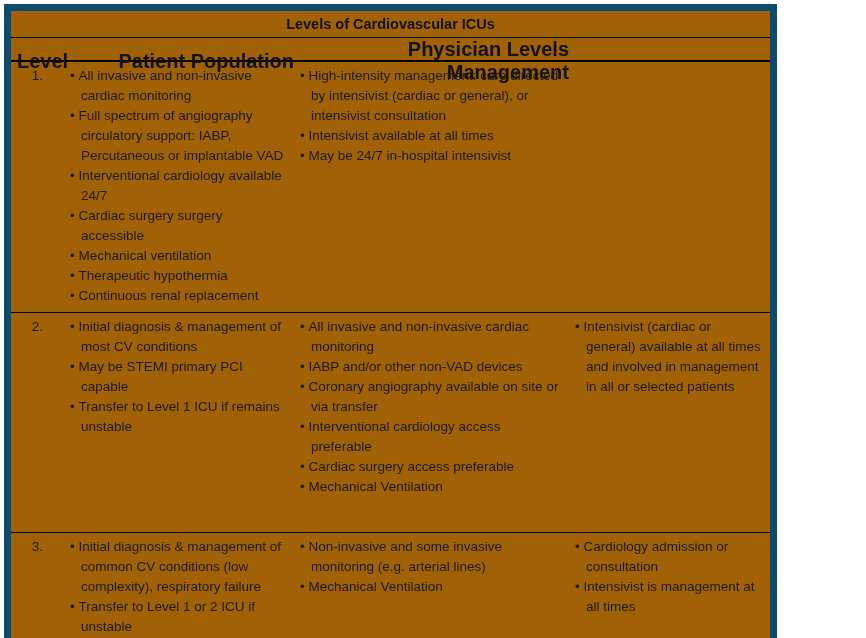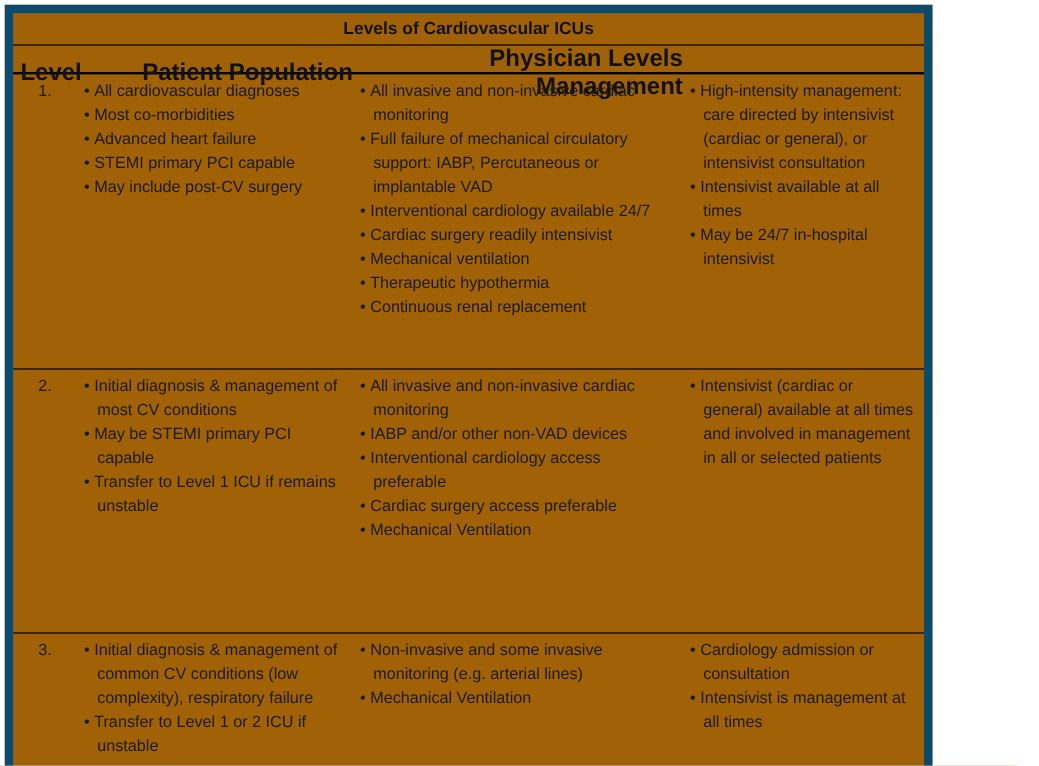--- a/index.html
+++ b/index.html
@@ -74,31 +74,24 @@
 
   <div class="header-row">
     <div class="th th-level">Level</div>
     <div class="th">Patient Population</div>
     <div class="th">Physician Levels Management</div>
   </div>
 
   <div class="body-row row-1">
     <div class="level-cell">1.</div>
     <ul class="bullets">
-        <li>All cardiovascular diagnoses</li>
-        <li>Most co-morbidities</li>
-        <li>Advanced heart failure</li>
-        <li>STEMI primary PCI capable</li>
-        <li>May include post-CV surgery</li>
-      </ul>
-    <ul class="bullets">
         <li>All invasive and non-invasive cardiac monitoring</li>
-        <li>Full failure of mechanical circulatory support: IABP,  Percutaneous or implantable VAD</li>
+        <li>Full spectrum of angiography circulatory support: IABP,  Percutaneous or implantable VAD</li>
         <li>Interventional cardiology available 24/7</li>
-        <li>Cardiac surgery readily intensivist</li>
+        <li>Cardiac surgery surgery accessible</li>
         <li>Mechanical ventilation</li>
         <li>Therapeutic hypothermia</li>
         <li>Continuous renal replacement</li>
       </ul>
     <ul class="bullets">
         <li>High-intensity management:  care directed by intensivist (cardiac or general), or intensivist consultation</li>
         <li>Intensivist available at all times</li>
         <li>May be 24/7 in-hospital intensivist</li>
       </ul>
   </div>
@@ -106,20 +99,21 @@
   <div class="body-row row-2">
     <div class="level-cell">2.</div>
     <ul class="bullets">
         <li>Initial diagnosis &amp; management of most CV conditions</li>
         <li>May be STEMI primary PCI capable</li>
         <li>Transfer to Level 1 ICU if remains unstable</li>
       </ul>
     <ul class="bullets">
         <li>All invasive and non-invasive cardiac monitoring</li>
         <li>IABP and/or other non-VAD devices</li>
+        <li>Coronary angiography available on site or via transfer</li>
         <li>Interventional cardiology access preferable</li>
         <li>Cardiac surgery access preferable</li>
         <li>Mechanical Ventilation</li>
       </ul>
     <ul class="bullets">
         <li>Intensivist (cardiac or general) available at all times and involved in management in all or selected patients</li>
       </ul>
   </div>
 
   <div class="body-row row-3">

